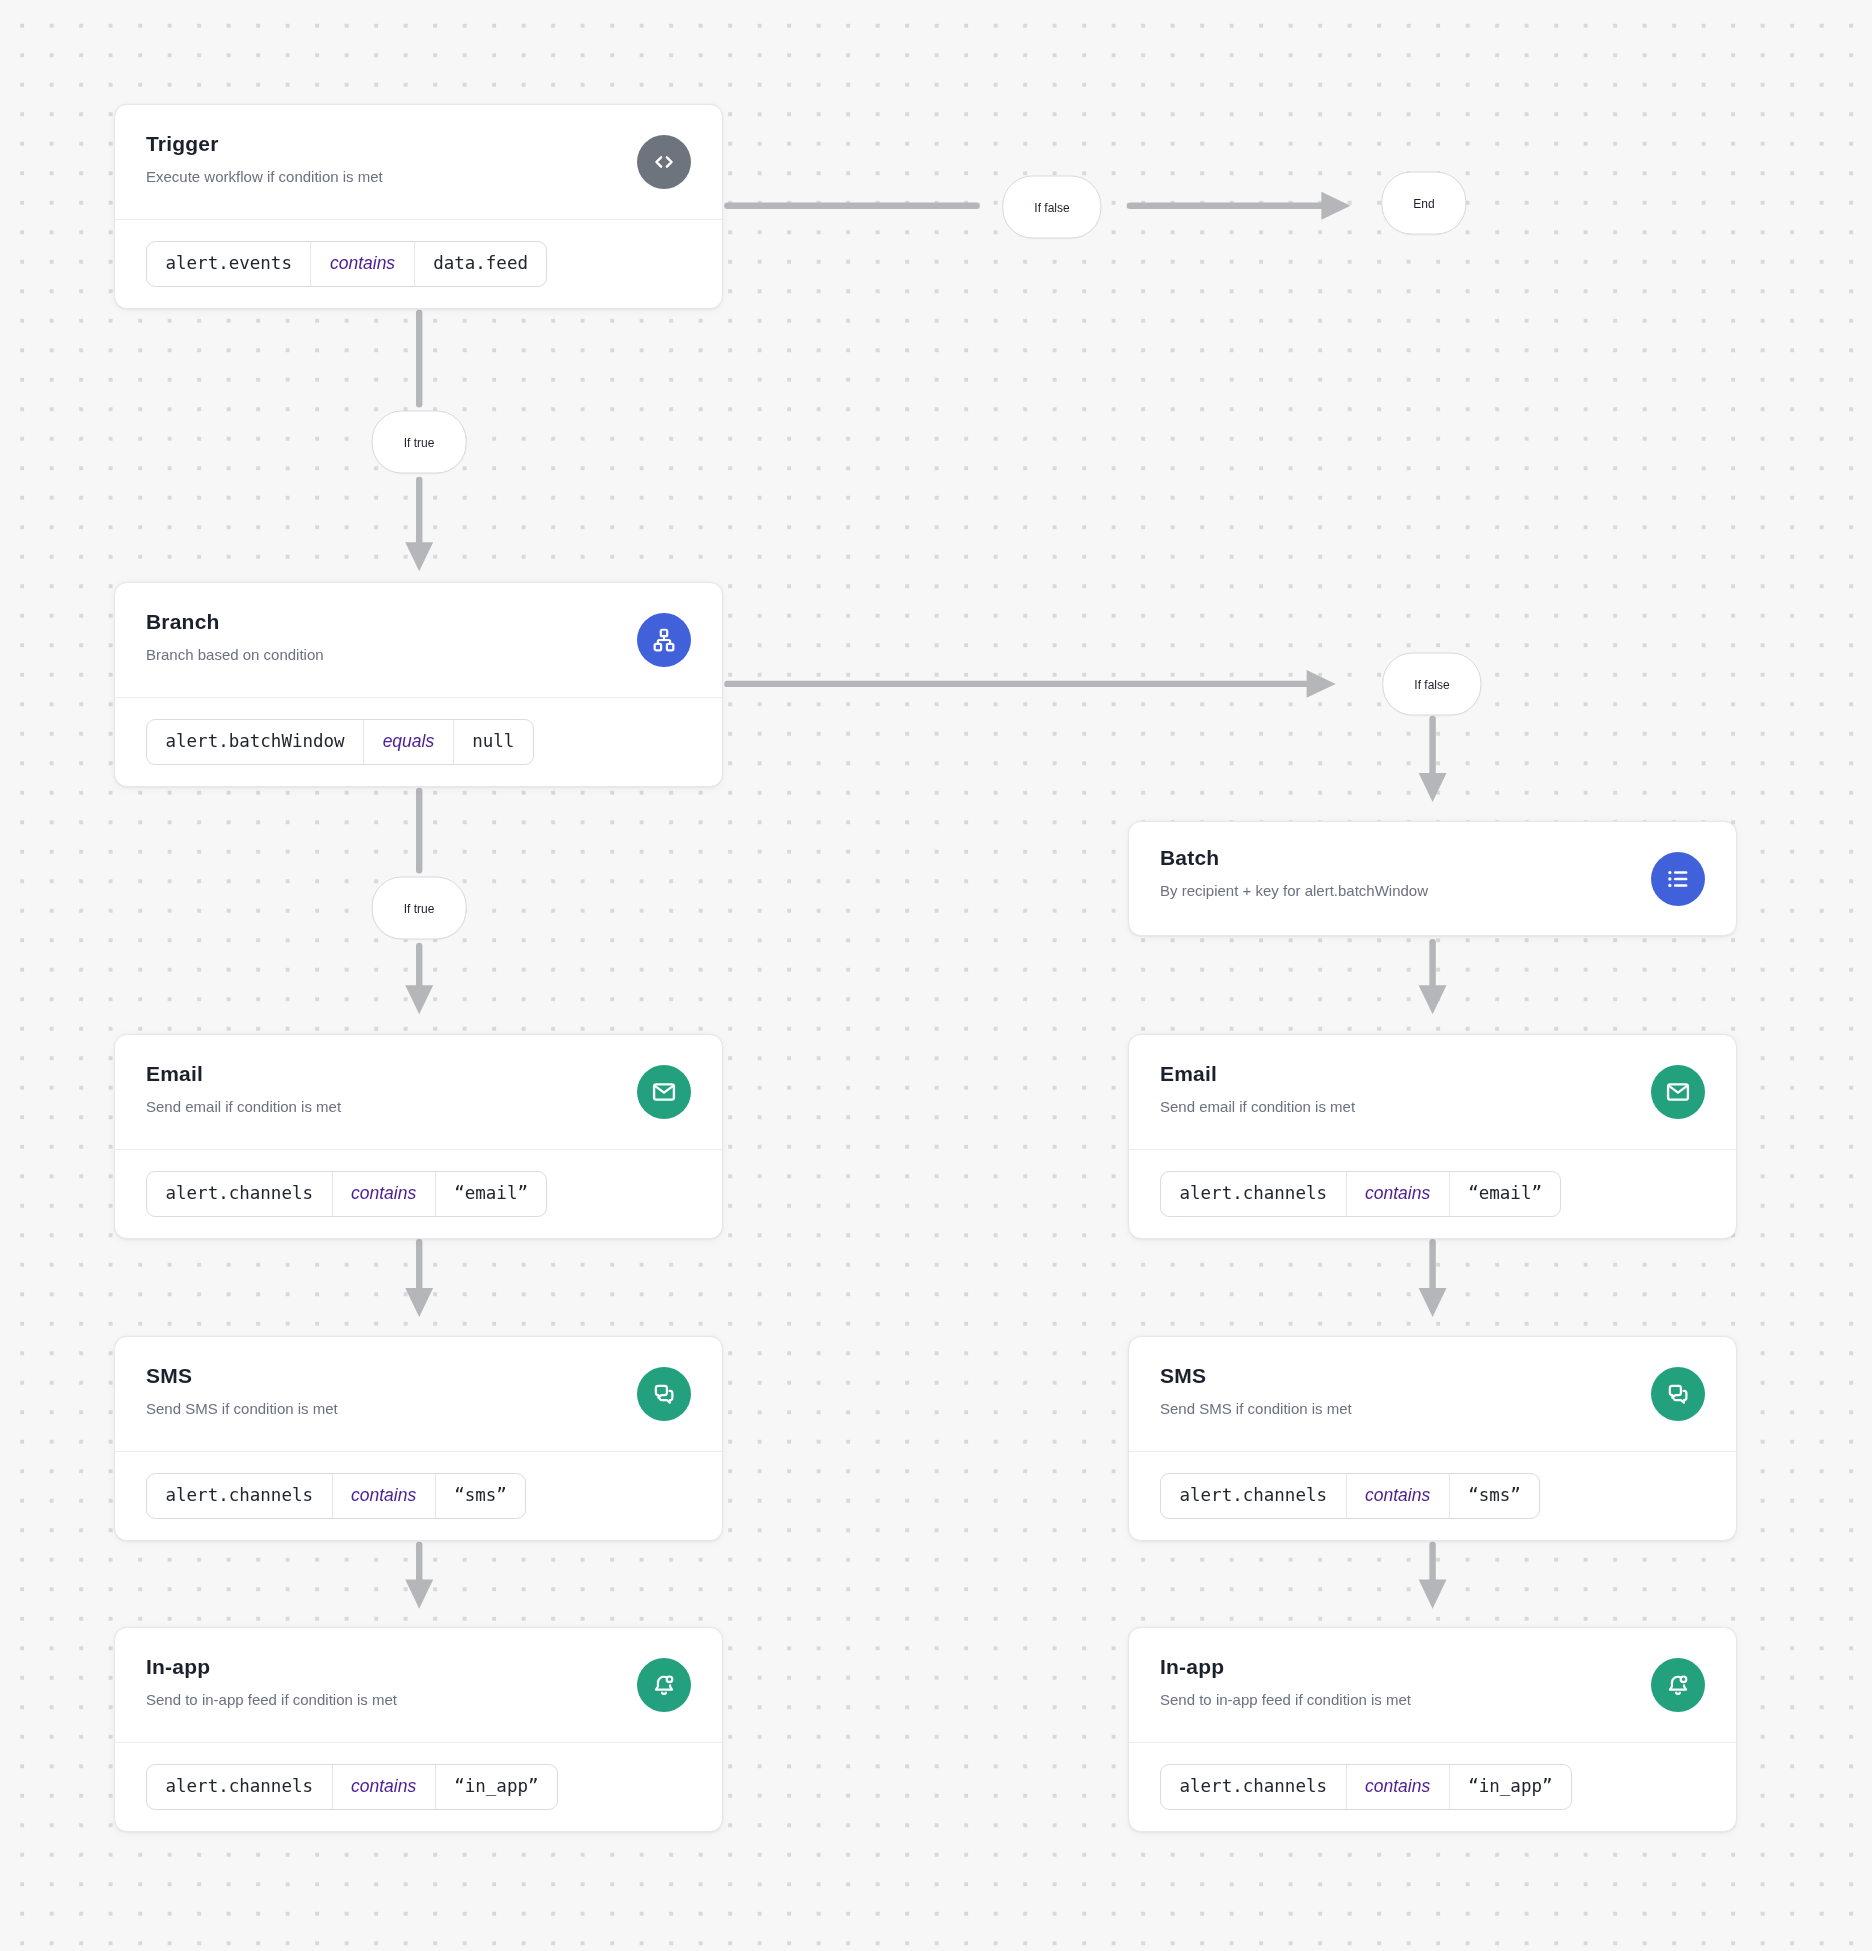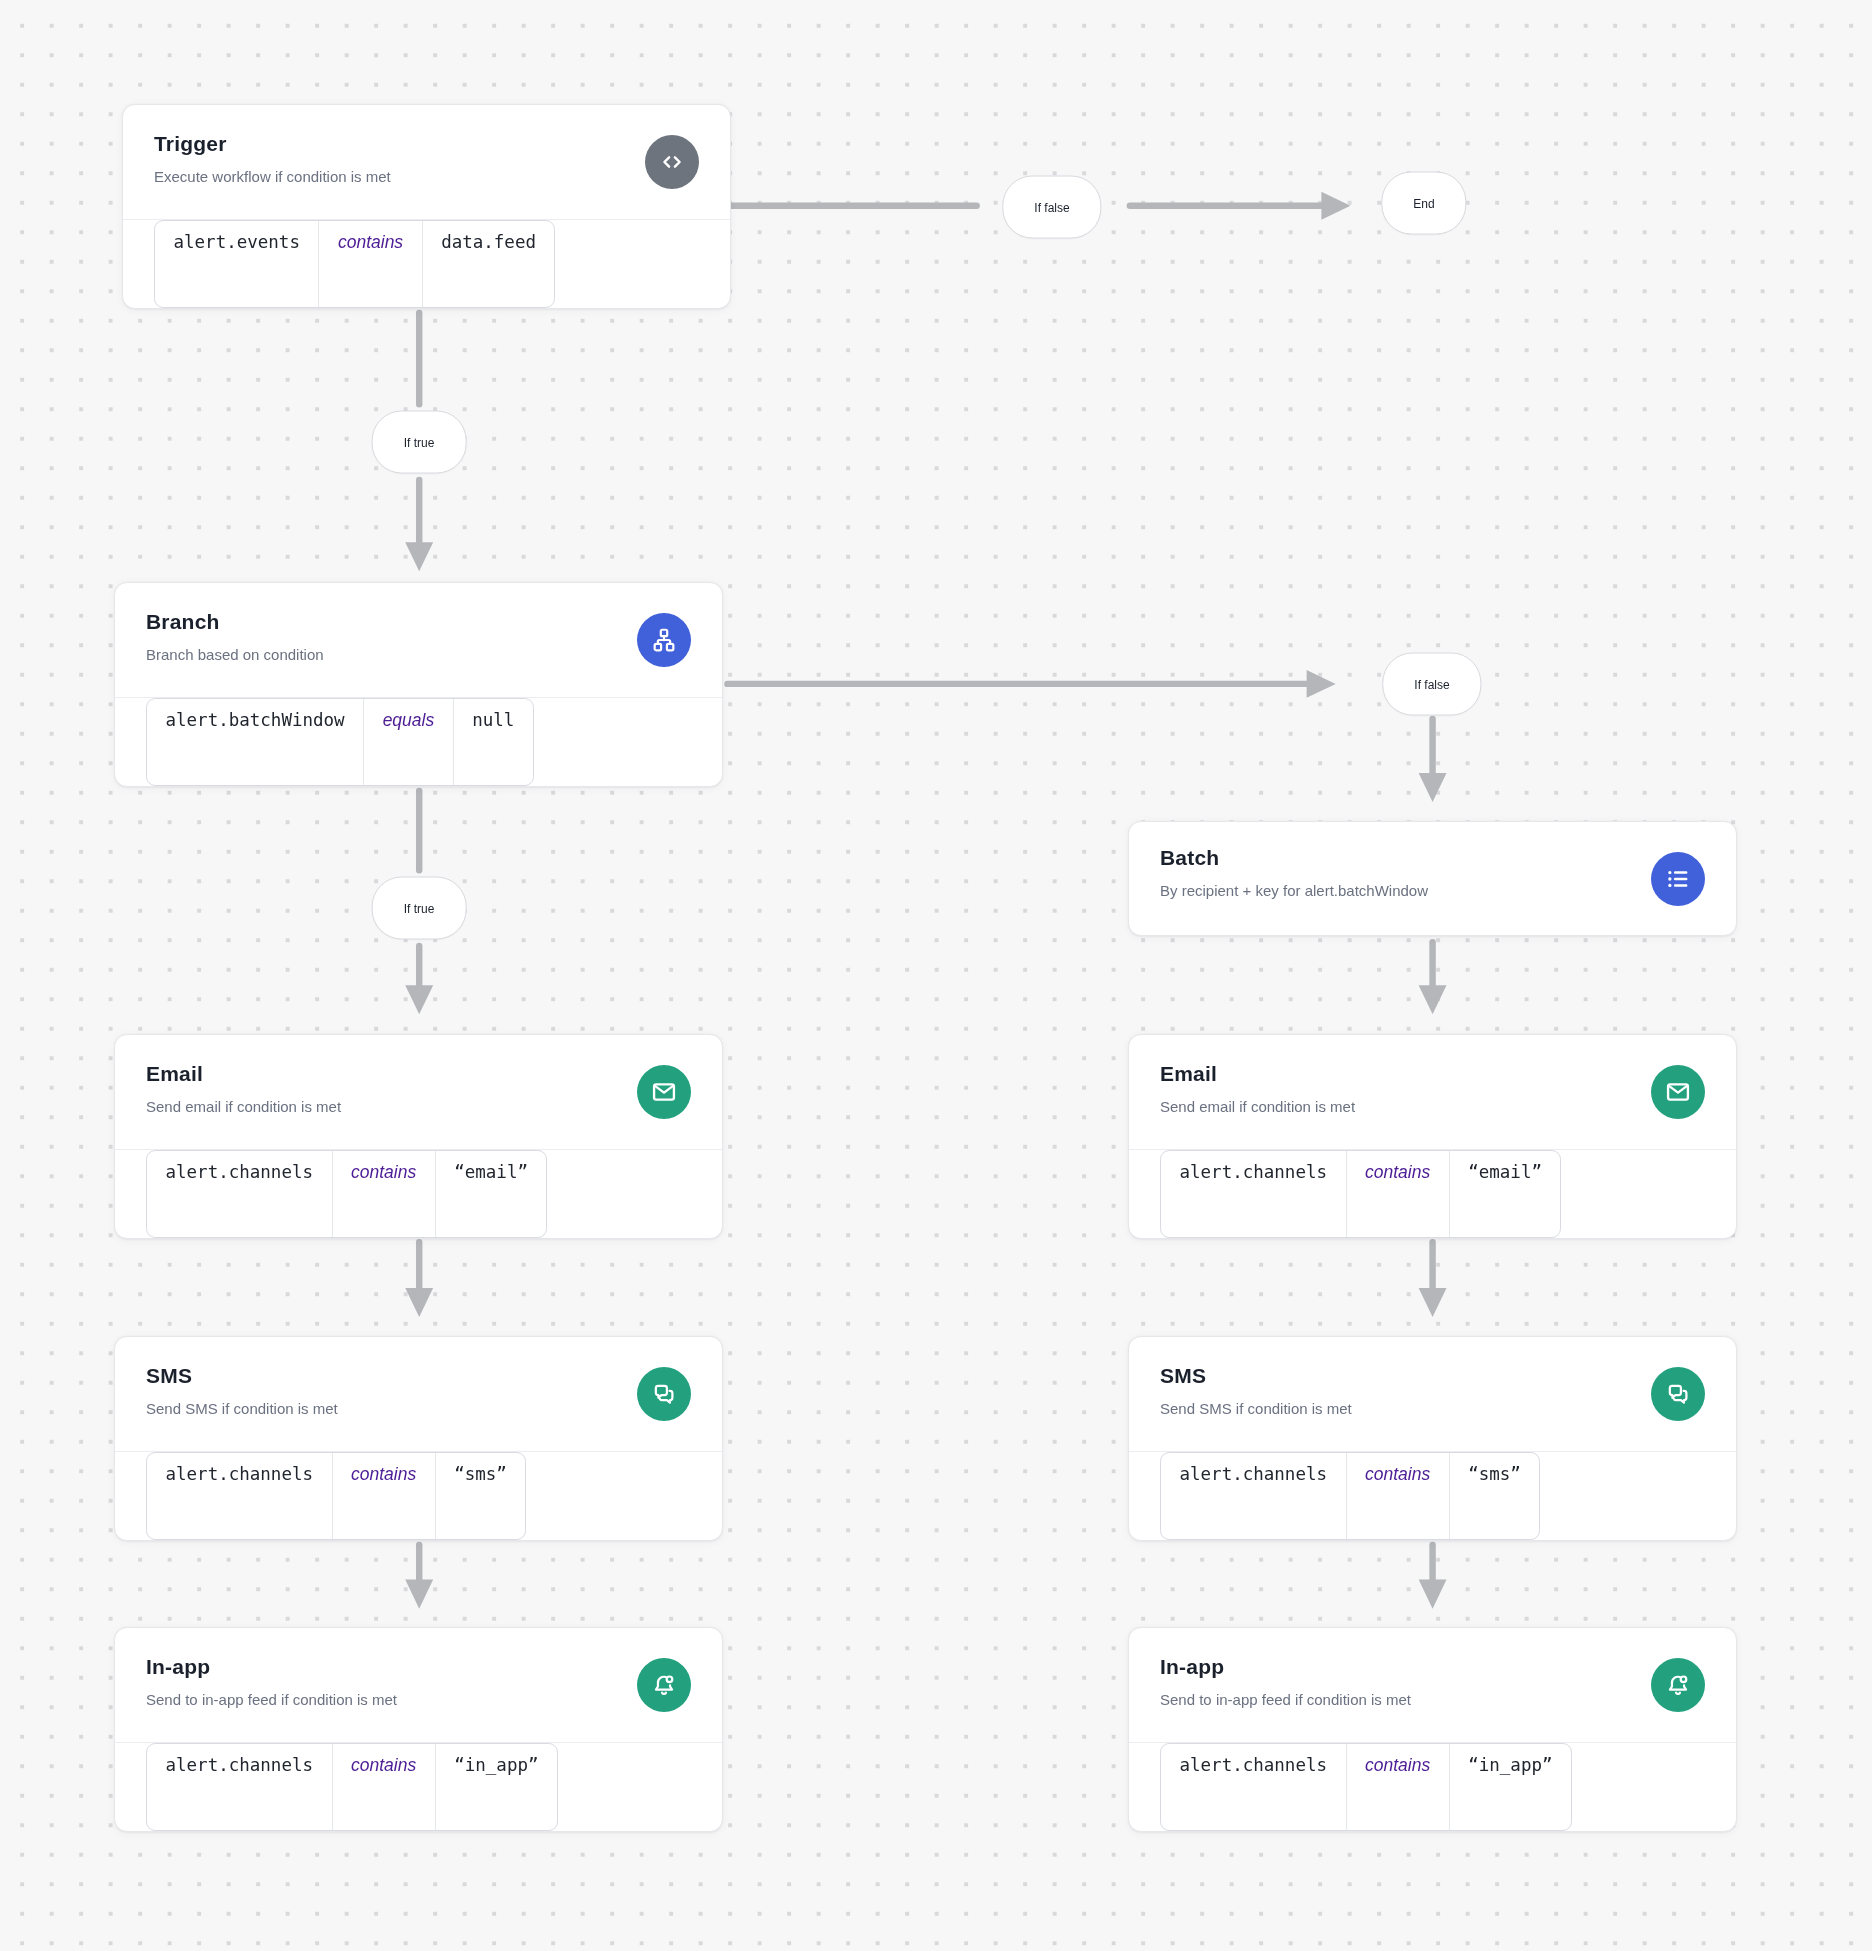--- a/index.html
+++ b/index.html
@@ -21,40 +21,40 @@
   .card-title{font-size:21px;font-weight:600;color:#1b212c;letter-spacing:0.2px;}
   .card-sub{margin-top:12px;font-size:15px;color:#6a7180;white-space:nowrap;}
   .node-icon{
     position:absolute;top:29.5px;right:31px;width:54px;height:54px;border-radius:50%;
     display:flex;align-items:center;justify-content:center;
   }
   .icon-gray{background:#6e747e;}
   .icon-blue{background:#4161db;}
   .icon-green{background:#23a17f;}
   .card-cond{
-    border-top:0.9px solid #ecedf0;height:89px;display:flex;
+    border-top:0.9px solid #ecedf0;height:89px;display:flex;align-items:center;
     padding:0 31px;box-sizing:border-box;
   }
   .chip{
     display:inline-flex;align-items:stretch;background:#fff;
     border:0.9px solid #d9dbe0;border-radius:9.2px;overflow:hidden;
   }
   .chip-cell{padding:11px 18.5px;font-size:17.5px;line-height:1.25;border-left:0.9px solid #e5e7ea;white-space:nowrap;}
   .chip-cell:first-child{border-left:none;}
   .code{font-family:"DejaVu Sans Mono",monospace;color:#20252e;}
   .op{color:#4c1d95;font-style:italic;}
   .pill{
     position:absolute;transform:translate(-50%,-50%);z-index:3;
     background:#fff;border:1.4px solid #d8dade;border-radius:30px;height:61px;
     display:flex;align-items:center;padding:0 31px;
     font-size:12px;color:#1b212c;box-shadow:0 0.9px 1.8px rgba(17,24,39,.03);
     white-space:nowrap;
   }
   
-  .card-trigger{left:114px;top:104px;margin-left:8px;}
+  .card-trigger{left:114px;top:104px;}
   .card-branch{left:114px;top:582px;}
   .card-email-left{left:114px;top:1034px;}
   .card-sms-left{left:114px;top:1336px;}
   .card-inapp-left{left:114px;top:1627px;}
   .card-batch{left:1128px;top:821px;height:115px;}
   .card-email-right{left:1128px;top:1034px;}
   .card-sms-right{left:1128px;top:1336px;}
   .card-inapp-right{left:1128px;top:1627px;}
   .card-batch .node-icon{top:30px;}
   .pill-if-false-top{left:1052px;top:207px;}

